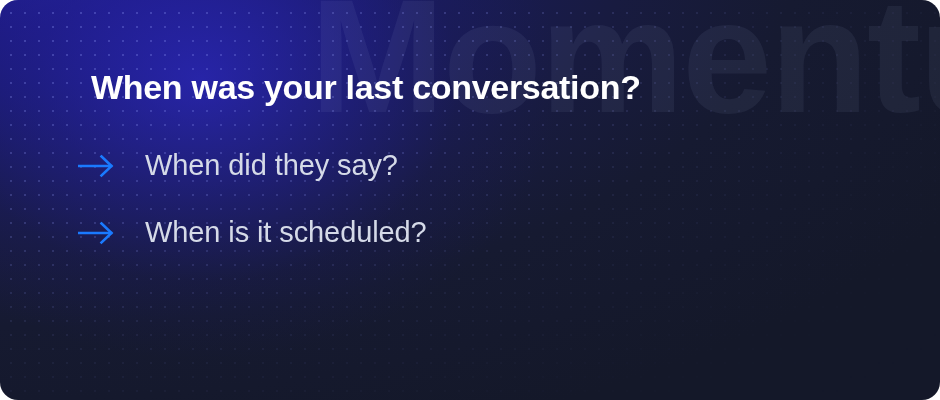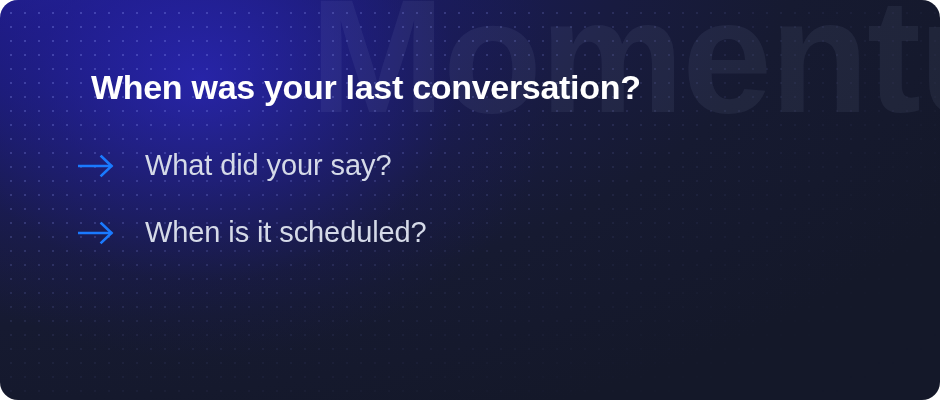--- a/index.html
+++ b/index.html
@@ -138,21 +138,21 @@
 
     <div id="heading">When was your last conversation?</div>
 
     <div id="list">
 
       <div class="row">
         <svg class="arrow-icon" viewBox="0 0 40 26">
           <path d="M1 13 H33" stroke="#1a7aff" stroke-width="2.6" stroke-linecap="square" fill="none"></path>
           <path d="M23.5 3.5 L33.5 13 L23.5 22.5" stroke="#1a7aff" stroke-width="2.6" stroke-linecap="square" stroke-linejoin="miter" fill="none"></path>
         </svg>
-        <span class="row-label">What did your say?</span>
+        <span class="row-label">When did they say?</span>
       </div>
 
 
       <div class="row">
         <svg class="arrow-icon" viewBox="0 0 40 26">
           <path d="M1 13 H33" stroke="#1a7aff" stroke-width="2.6" stroke-linecap="square" fill="none"></path>
           <path d="M23.5 3.5 L33.5 13 L23.5 22.5" stroke="#1a7aff" stroke-width="2.6" stroke-linecap="square" stroke-linejoin="miter" fill="none"></path>
         </svg>
         <span class="row-label">When is it scheduled?</span>
       </div>

